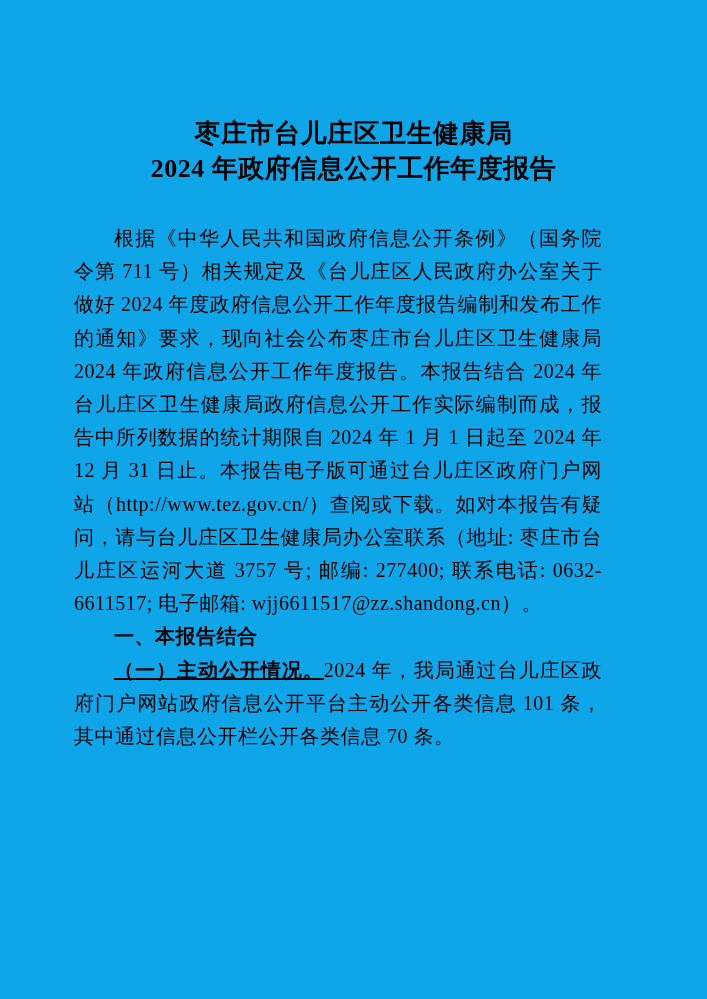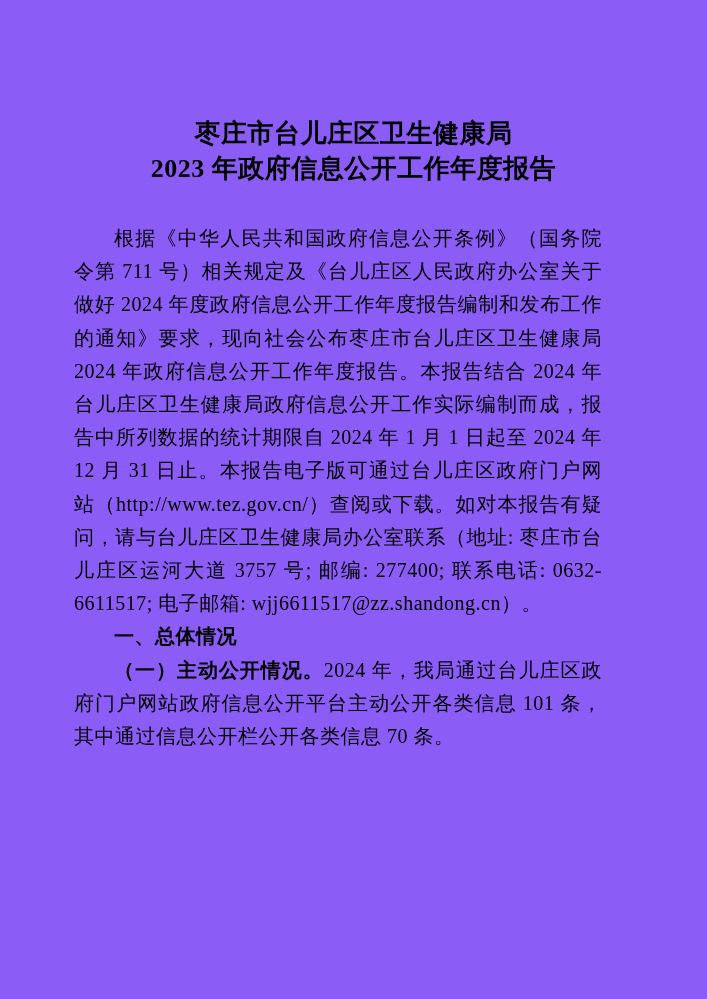--- a/index.html
+++ b/index.html
@@ -4,21 +4,21 @@
 <style>
   html, body {
     margin: 0;
     padding: 0;
     background: #ffffff;
   }
   .page {
     position: relative;
     width: 707px;
     height: 999px;
-    background: #8b5cf6;
+    background: #0ea5e9;
     overflow: hidden;
     font-family: "Liberation Serif", "DejaVu Serif", serif;
     color: #000000;
   }
   .doc-title {
     position: absolute;
     top: 116px;
     left: 0;
     width: 707px;
     text-align: center;
@@ -44,31 +44,32 @@
     padding: 0;
     text-indent: 2em;
   }
   .section-heading {
     font-family: "Liberation Sans", "DejaVu Sans", sans-serif;
     font-weight: bold;
     text-align: left;
   }
   .bold-lead {
     font-weight: bold;
+    text-decoration: underline;
   }
 </style>
 </head>
 <body>
 
 <div class="page">
 
   <div class="doc-title">
     <div>枣庄市台儿庄区卫生健康局</div>
-    <div>2023 年政府信息公开工作年度报告</div>
+    <div>2024 年政府信息公开工作年度报告</div>
   </div>
 
   <div class="body-text">
     <p class="para">根据《中华人民共和国政府信息公开条例》（国务院令第 711 号）相关规定及《台儿庄区人民政府办公室关于做好 2024 年度政府信息公开工作年度报告编制和发布工作的通知》要求，现向社会公布枣庄市台儿庄区卫生健康局 2024 年政府信息公开工作年度报告。本报告结合 2024 年台儿庄区卫生健康局政府信息公开工作实际编制而成，报告中所列数据的统计期限自 2024 年 1 月 1 日起至 2024 年 12 月 31 日止。本报告电子版可通过台儿庄区政府门户网站（http://www.tez.gov.cn/）查阅或下载。如对本报告有疑问，请与台儿庄区卫生健康局办公室联系（地址: 枣庄市台儿庄区运河大道 3757 号; 邮编: 277400; 联系电话: 0632-6611517; 电子邮箱: wjj6611517@zz.shandong.cn）。</p>
-    <p class="para section-heading">一、总体情况</p>
+    <p class="para section-heading">一、本报告结合</p>
     <p class="para"><span class="bold-lead">（一）主动公开情况。</span><span>2024 年，我局通过台儿庄区政府门户网站政府信息公开平台主动公开各类信息 101 条，其中通过信息公开栏公开各类信息 70 条。</span></p>
   </div>
 
 </div>
 
 </body></html>

